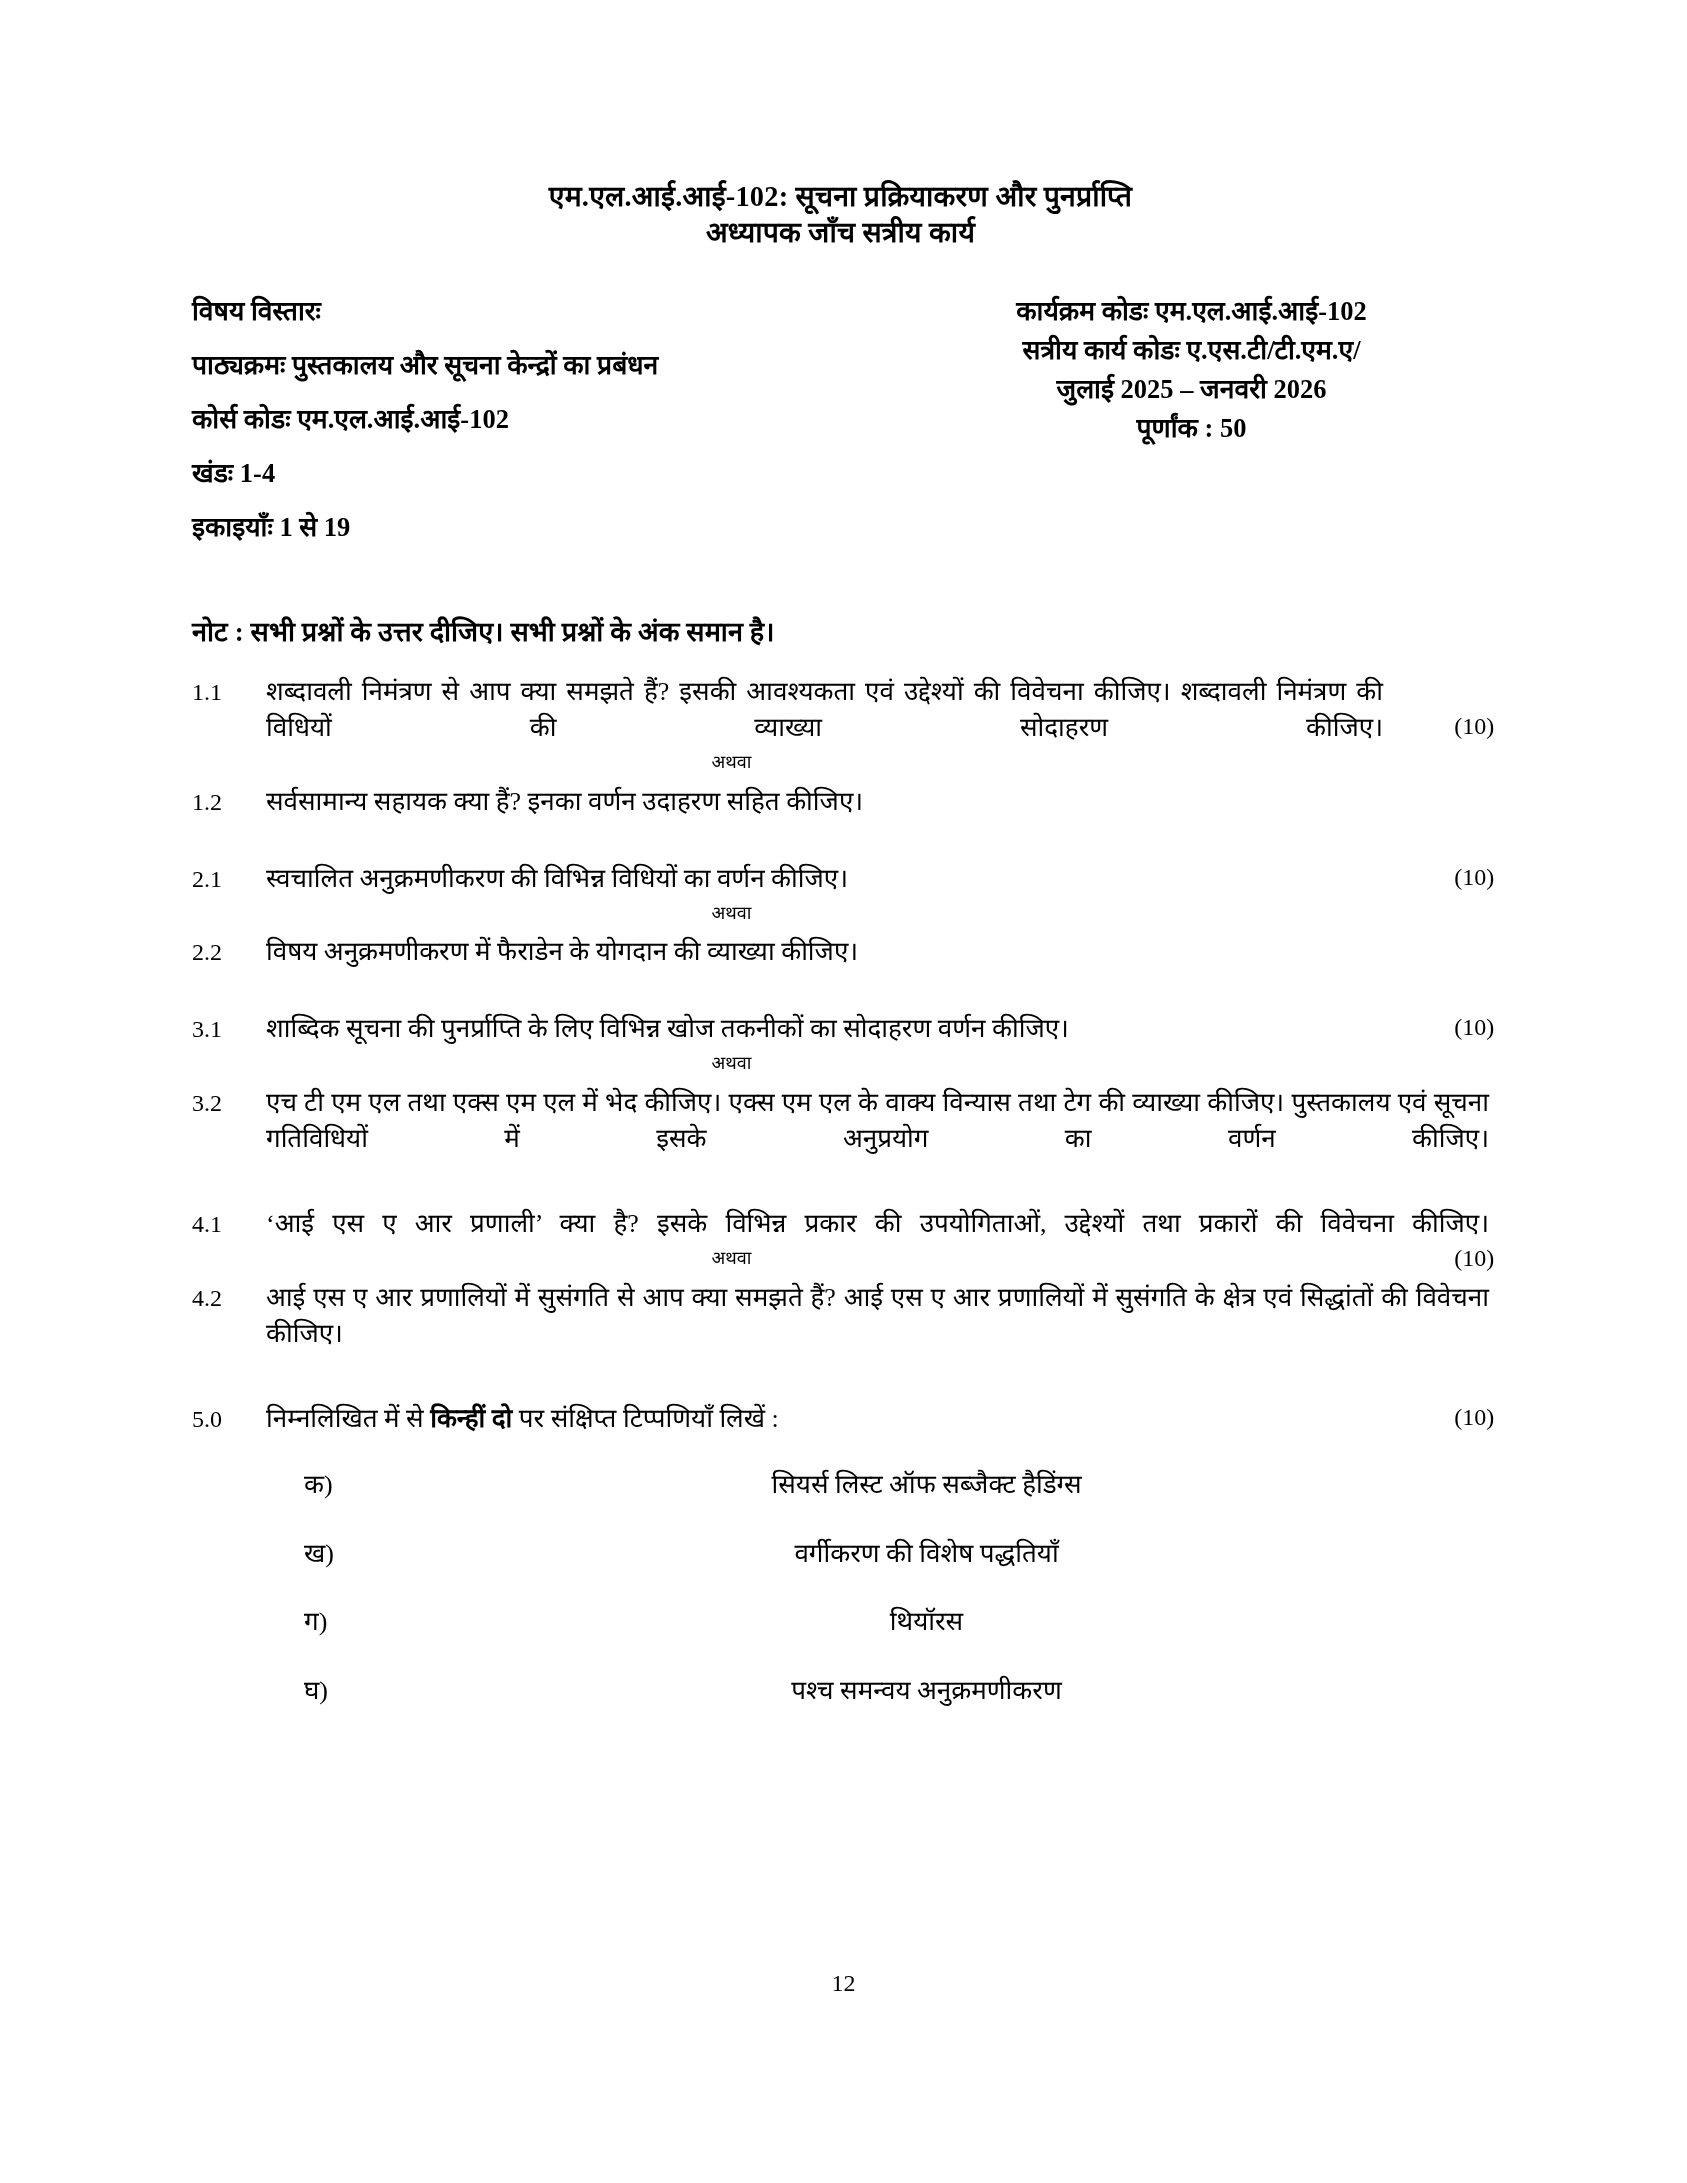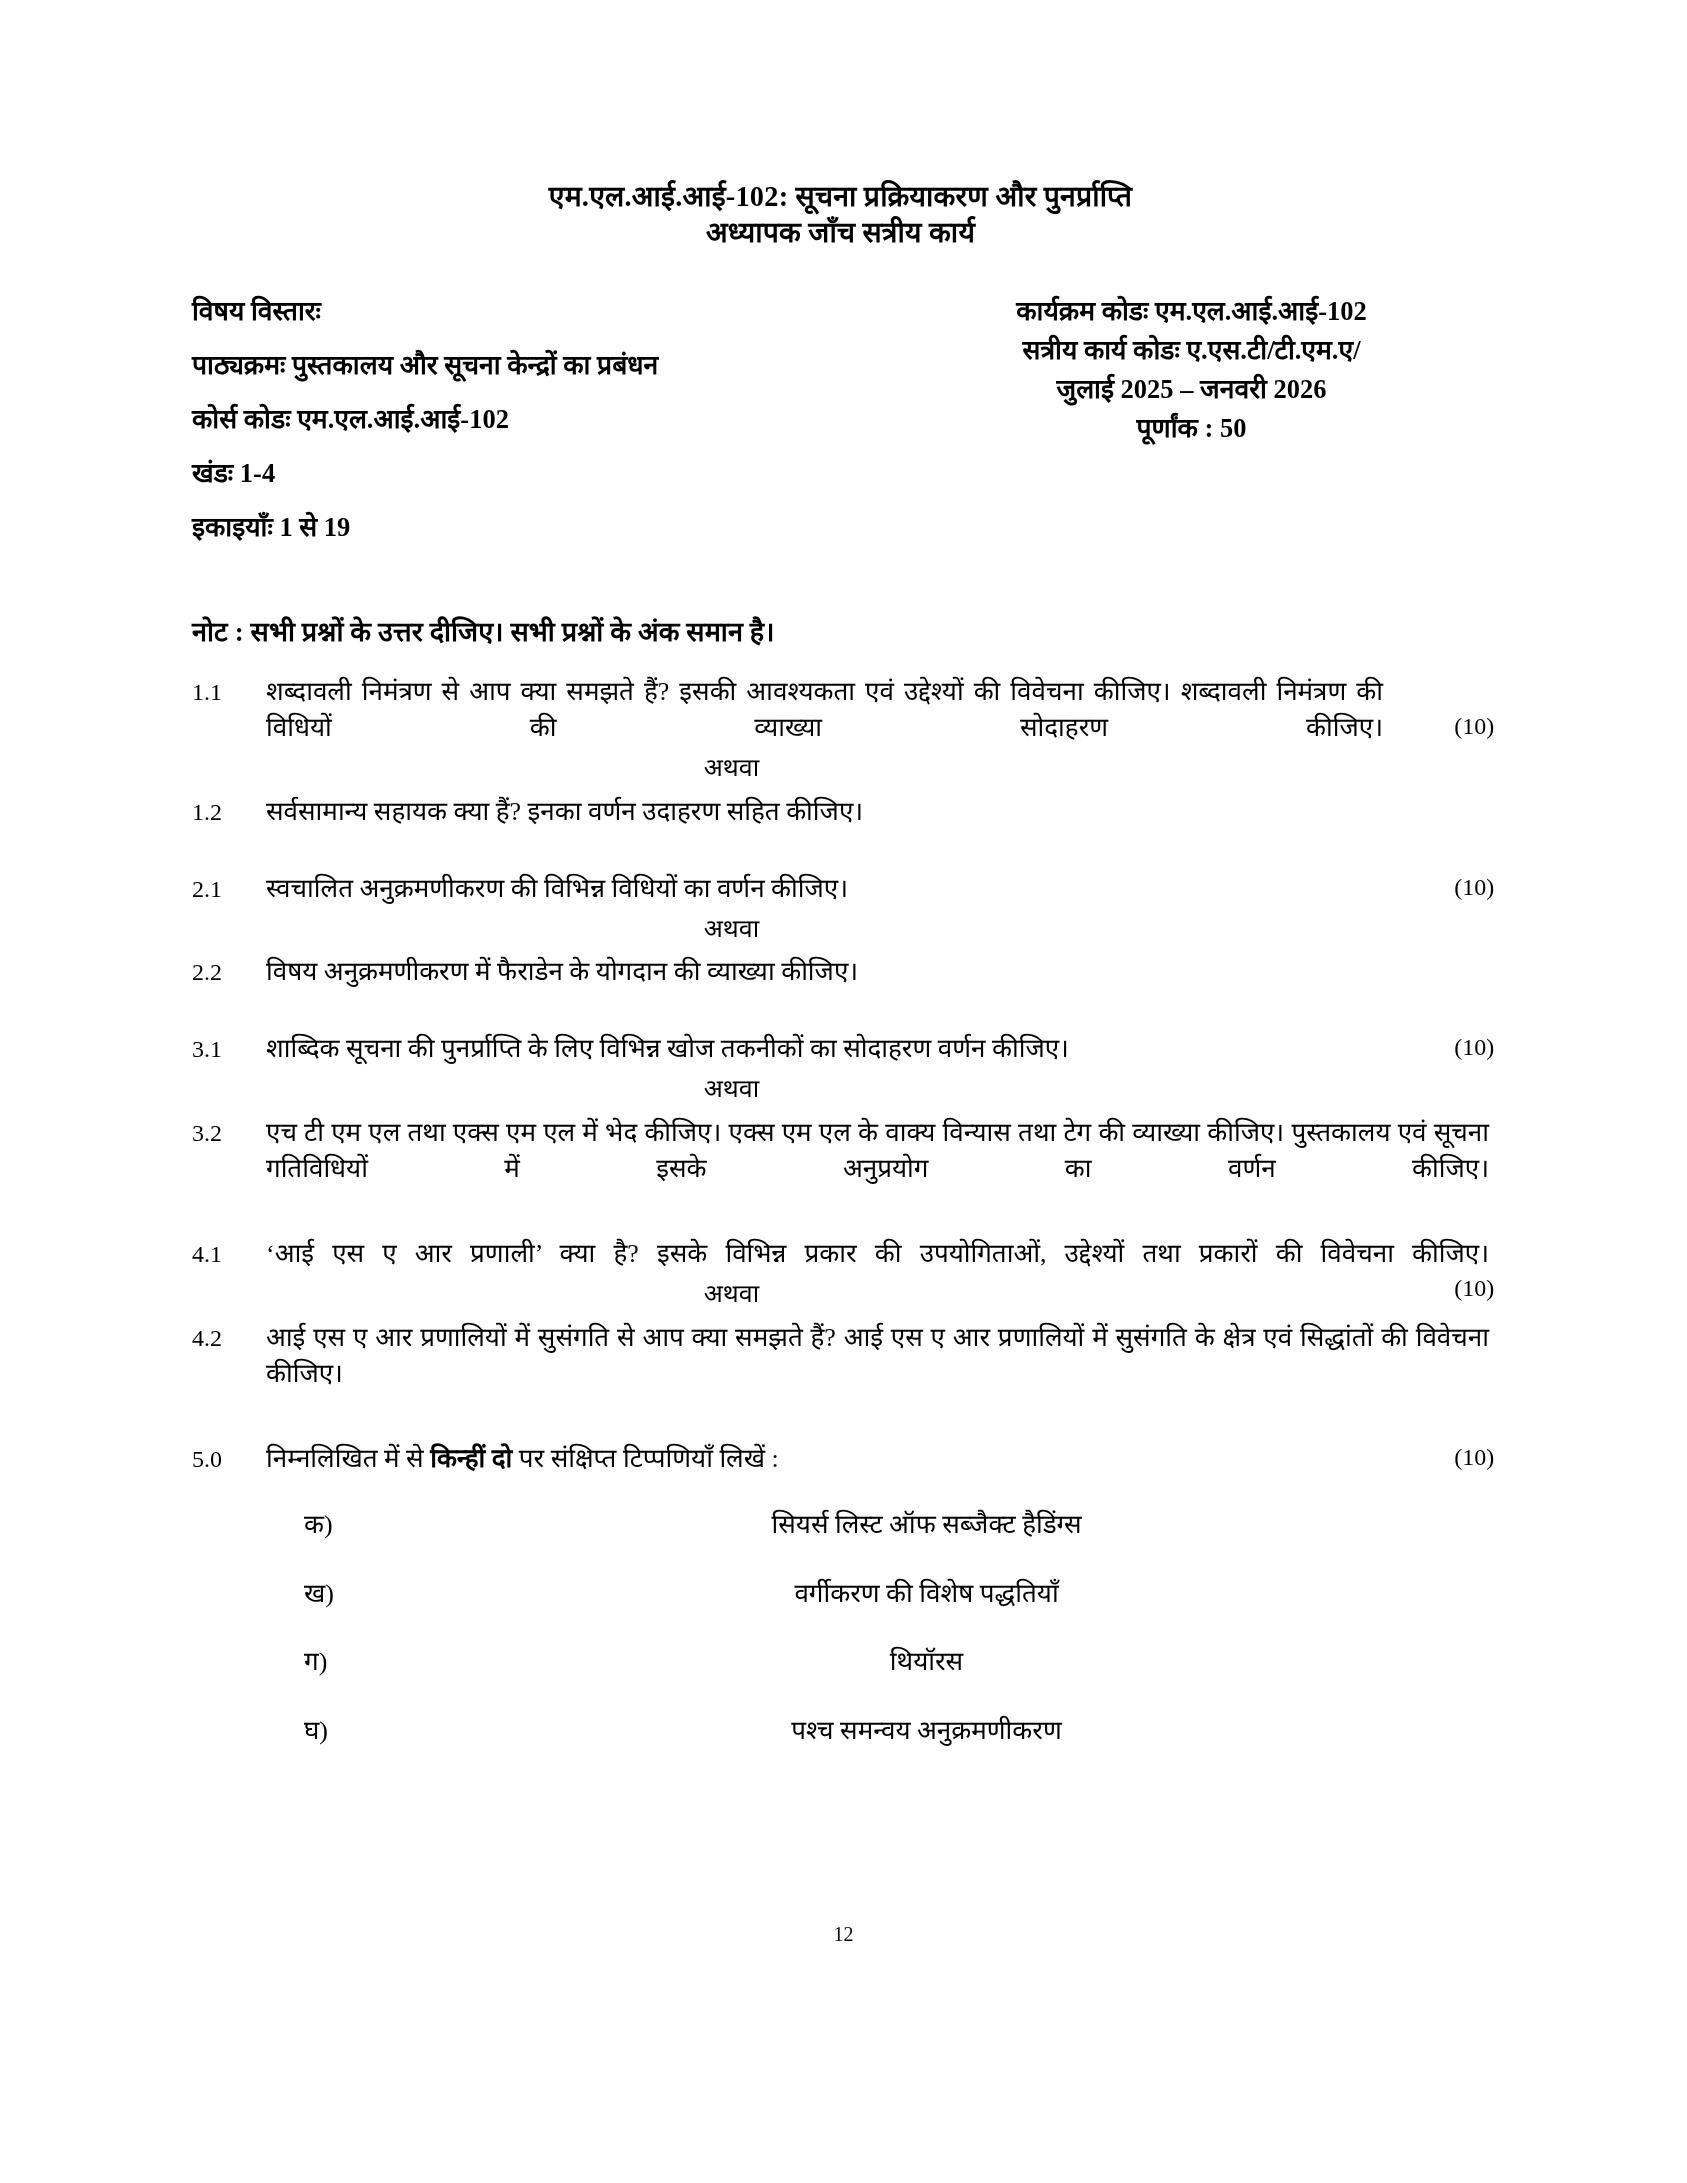--- a/index.html
+++ b/index.html
@@ -102,21 +102,21 @@
     right: -5.3px;
     font-size: 24px;
     white-space: nowrap;
   }
   .marks-l1 { top: 0; }
   .marks-l2 { top: 36px; }
   .marks-inline { top: 0; right: -5.3px; }
 
   .athwa {
     text-align: center;
-    font-size: 25px;
+    font-size: 18px;
     margin-top: 2.6px;
     margin-bottom: 1.3px;
     padding-right: 218px;
   }
   .gap-md { height: 30px; }
   .gap-lg { height: 38px; }
 
   
   .subitems {
     margin-top: 30px;
@@ -135,23 +135,23 @@
   }
   .sub-text { flex: 1 1 auto; text-align: center; }
 
   b, strong { font-weight: bold; }
 
   
   .page-number {
     position: absolute;
     left: 0;
     right: 0;
-    top: 1923px;
-    text-align: center;
-    font-size: 20px;
+    top: 1970px;
+    text-align: center;
+    font-size: 24px;
     font-family: "Liberation Serif", serif;
   }
 </style>
 </head>
 <body>
 
 <div class="page">
   <div class="content">
 
     <div class="title-block">

